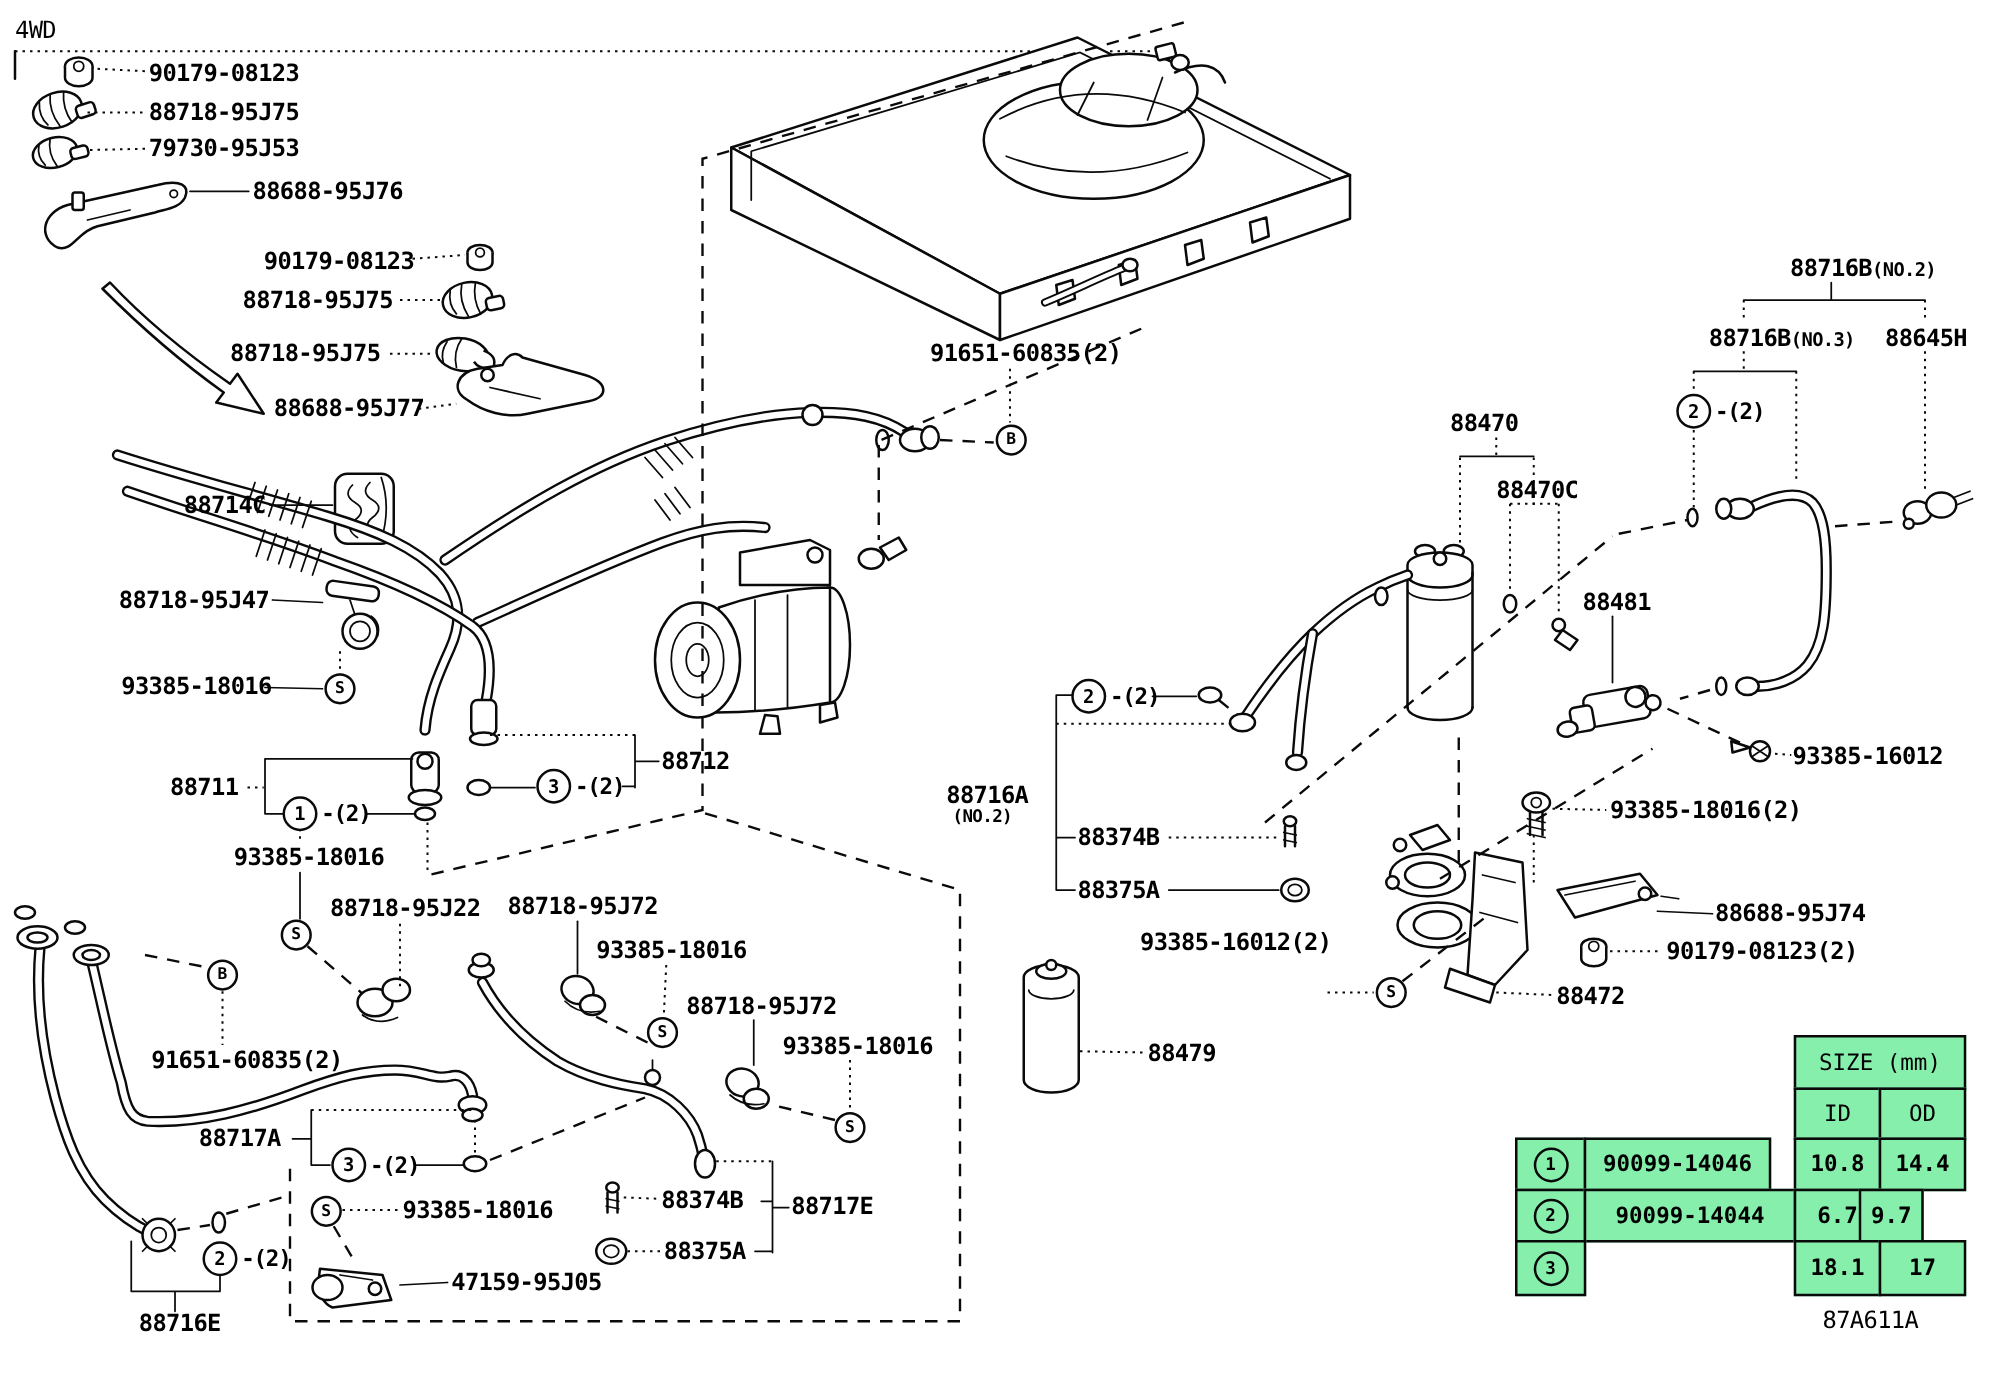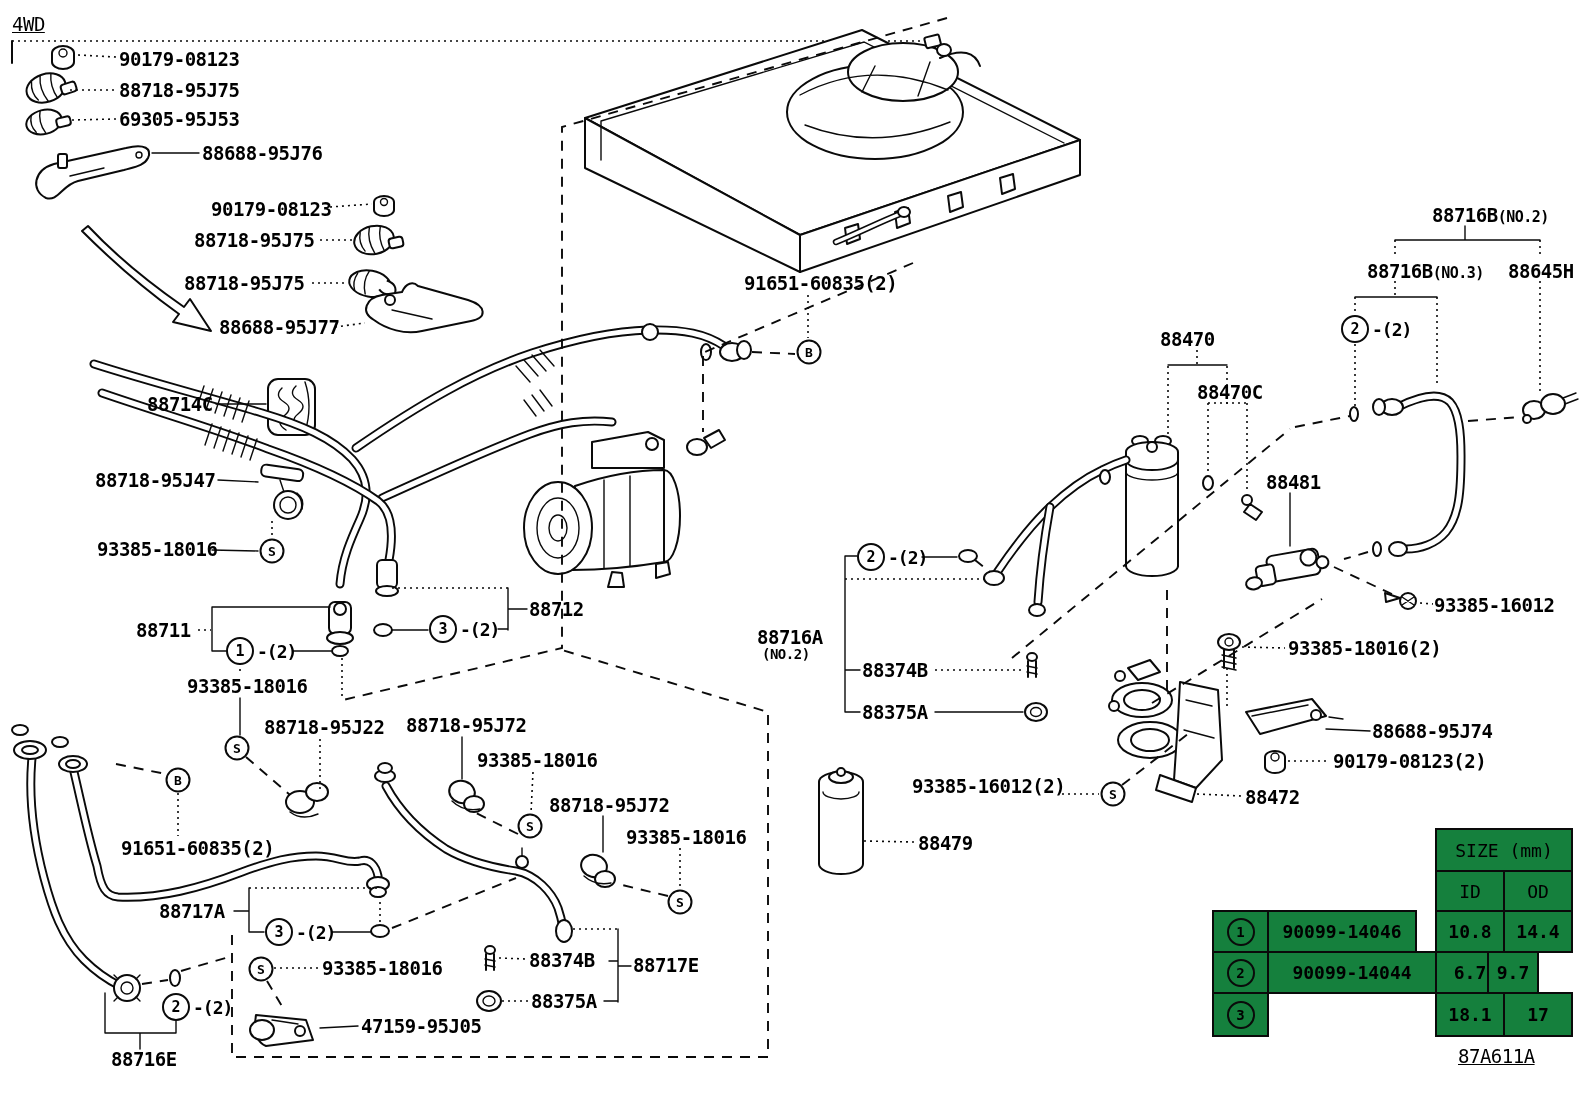--- a/index.html
+++ b/index.html
@@ -15,37 +15,37 @@
   .tubeO{stroke:#0a0a0a;stroke-width:9;fill:none;stroke-linecap:round;}
   .tubeI{stroke:#fff;stroke-width:5.2;fill:none;stroke-linecap:round;}
   .tubeOs{stroke:#0a0a0a;stroke-width:6.5;fill:none;stroke-linecap:round;}
   .tubeIs{stroke:#fff;stroke-width:3.4;fill:none;stroke-linecap:round;}
   
   .lbl{position:absolute;transform:translateY(-50%);font:700 19px "DejaVu Sans Mono",monospace;
        letter-spacing:-0.5px;white-space:nowrap;}
   .lbl .suf{font-size:15px;font-weight:700;}
   .lbl.stack{line-height:1.0;}
   .lbl.stack .suf{display:block;padding-left:5px;font-size:14px;}
-  .plain{font-weight:400;text-decoration:underline;}
+  .plain{font-weight:400;}
   
   .co{position:absolute;transform:translateY(-50%);display:flex;align-items:center;gap:3px;}
   .co .cir{width:24px;height:24px;border:2.6px solid #0a0a0a;border-radius:50%;
            display:flex;align-items:center;justify-content:center;
            font:700 15px "DejaVu Sans Mono",monospace;background:#fff;}
   .co .qty{font:700 18px "DejaVu Sans Mono",monospace;letter-spacing:-1px;}
   
   .sym{position:absolute;transform:translate(-50%,-50%);width:21px;height:21px;
        border:2.2px solid #0a0a0a;border-radius:50%;background:#fff;
        display:flex;align-items:center;justify-content:center;
        font:700 13px "DejaVu Sans Mono",monospace;}
   
   #tbl{position:absolute;left:1212px;top:828px;width:361px;height:209px;}
   #tbl .cell{position:absolute;border:2px solid #0a0a0a;box-sizing:border-box;
              display:flex;align-items:center;justify-content:center;
-             font:700 18px "DejaVu Sans Mono",monospace;background:#15803d;}
+             font:700 18px "DejaVu Sans Mono",monospace;background:#86efac;}
   #tbl .hdr{font-weight:400;font-size:18px;}
   #tbl .cir{width:24px;height:24px;border:2.2px solid #0a0a0a;border-radius:50%;
             display:flex;align-items:center;justify-content:center;
             font:700 14px "DejaVu Sans Mono",monospace;}
 </style>
 </head>
 <body>
 
 <div id="stage">
 
@@ -445,21 +445,21 @@
 
     <path class="dot" d="M864,841 L914,842 M1062,794 L1099,794"></path>
     <path class="dsh" d="M1122,785 L1188,734"></path>
   </g>
 </svg>
 
   <div class="lbl plain" style="left:12px;top:24px">4WD</div>
 
   <div class="lbl" style="left:119px;top:59px">90179-08123</div>
   <div class="lbl" style="left:119px;top:90px">88718-95J75</div>
-  <div class="lbl" style="left:119px;top:119px">69305-95J53</div>
+  <div class="lbl" style="left:119px;top:119px">79730-95J53</div>
   <div class="lbl" style="left:202px;top:153px">88688-95J76</div>
   <div class="lbl" style="left:211px;top:209px">90179-08123</div>
   <div class="lbl" style="left:194px;top:240px">88718-95J75</div>
   <div class="lbl" style="left:184px;top:283px">88718-95J75</div>
   <div class="lbl" style="left:219px;top:327px">88688-95J77</div>
   <div class="lbl" style="left:147px;top:404px">88714C</div>
   <div class="lbl" style="left:95px;top:480px">88718-95J47</div>
   <div class="lbl" style="left:97px;top:549px">93385-18016</div>
   <div class="lbl" style="left:136px;top:630px">88711</div>
   <div class="lbl" style="left:529px;top:609px">88712</div>
@@ -483,21 +483,21 @@
   <div class="lbl" style="left:1367px;top:271px"><span>88716B</span><span class="suf">(NO.3)</span></div>
   <div class="lbl" style="left:1508px;top:271px">88645H</div>
   <div class="lbl" style="left:1160px;top:339px">88470</div>
   <div class="lbl" style="left:1197px;top:392px">88470C</div>
   <div class="lbl" style="left:1266px;top:482px">88481</div>
   <div class="lbl" style="left:1434px;top:605px">93385-16012</div>
   <div class="lbl" style="left:1288px;top:648px">93385-18016(2)</div>
   <div class="lbl" style="left:1372px;top:731px">88688-95J74</div>
   <div class="lbl" style="left:1333px;top:761px">90179-08123(2)</div>
   <div class="lbl" style="left:1245px;top:797px">88472</div>
-  <div class="lbl" style="left:912px;top:786px">93385-16012(2)</div>
+  <div class="lbl" style="left:912px;top:754px">93385-16012(2)</div>
   <div class="lbl" style="left:918px;top:843px">88479</div>
   <div class="lbl stack" style="left:757px;top:644px"><span>88716A</span><span class="suf">(NO.2)</span></div>
   <div class="lbl" style="left:862px;top:670px">88374B</div>
   <div class="lbl" style="left:862px;top:712px">88375A</div>
 
   <div class="lbl plain" style="left:1458px;top:1056px">87A611A</div>
 
   <div class="co" style="left:226px;top:651px">
     <span class="cir">1</span>
     <span class="qty">-(2)</span>

